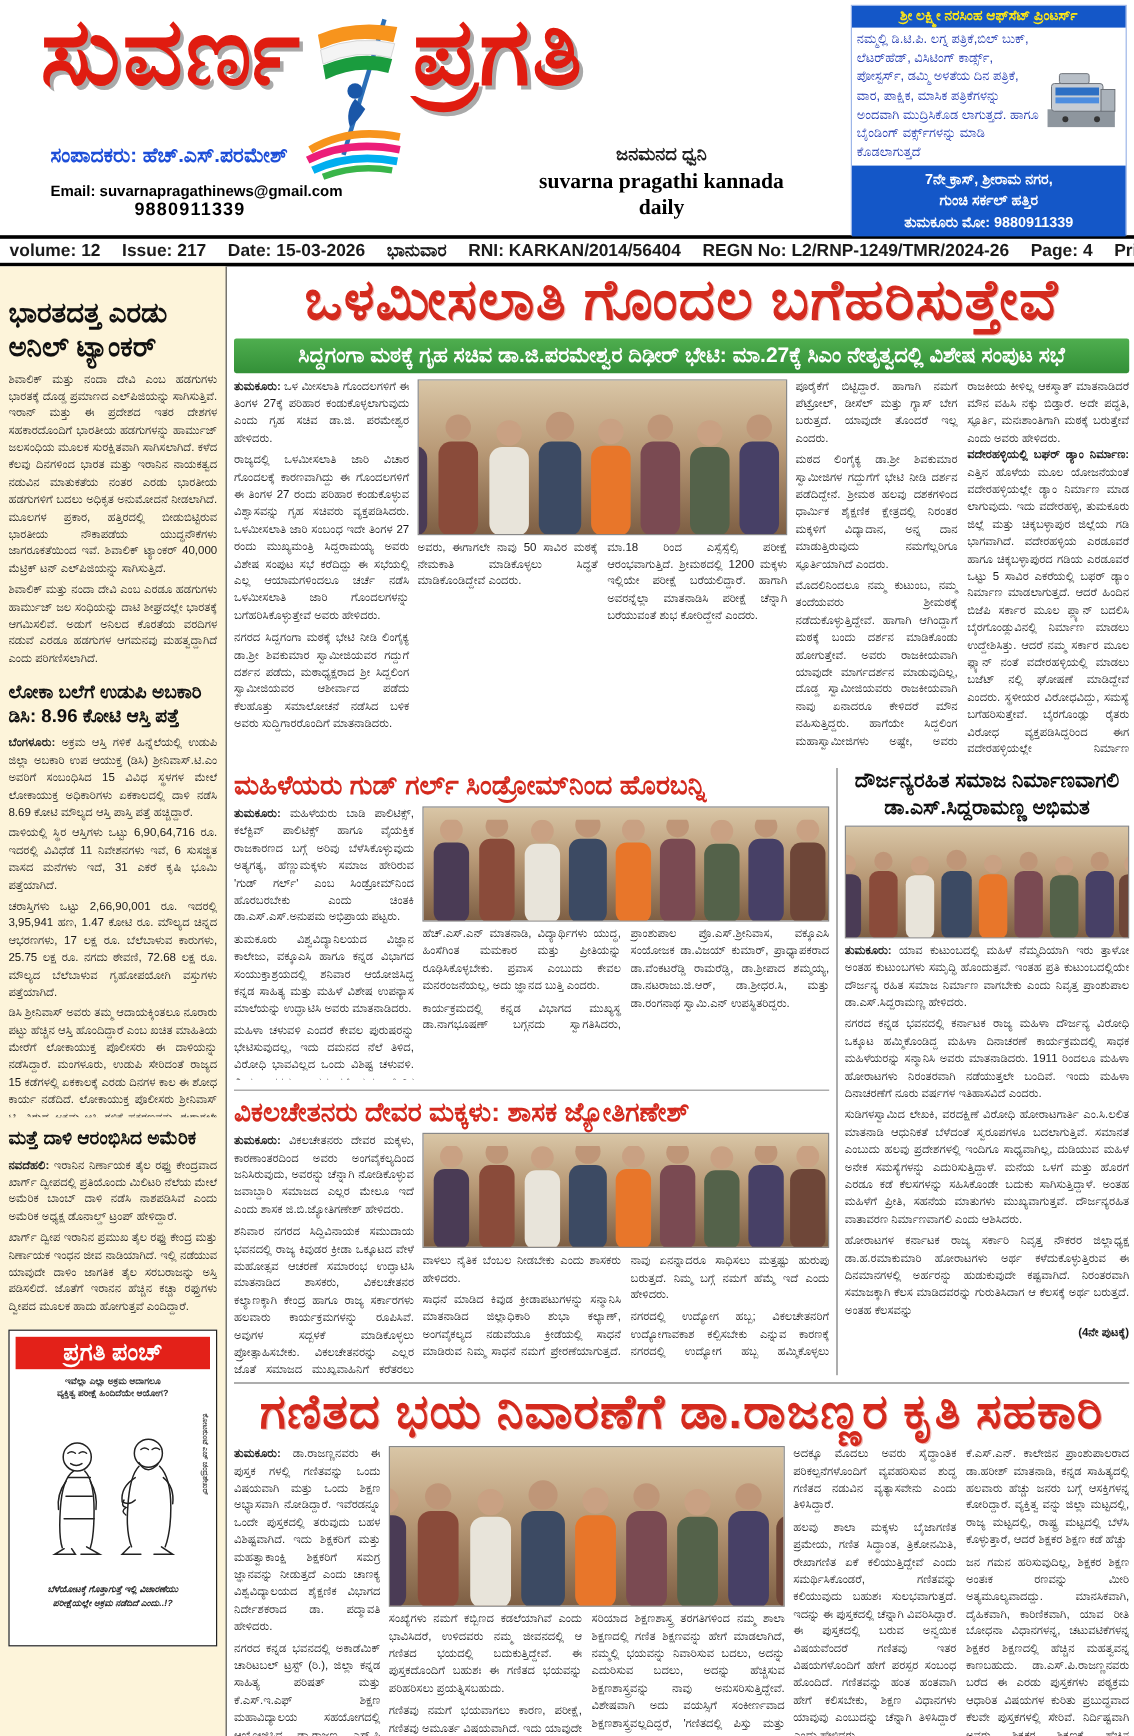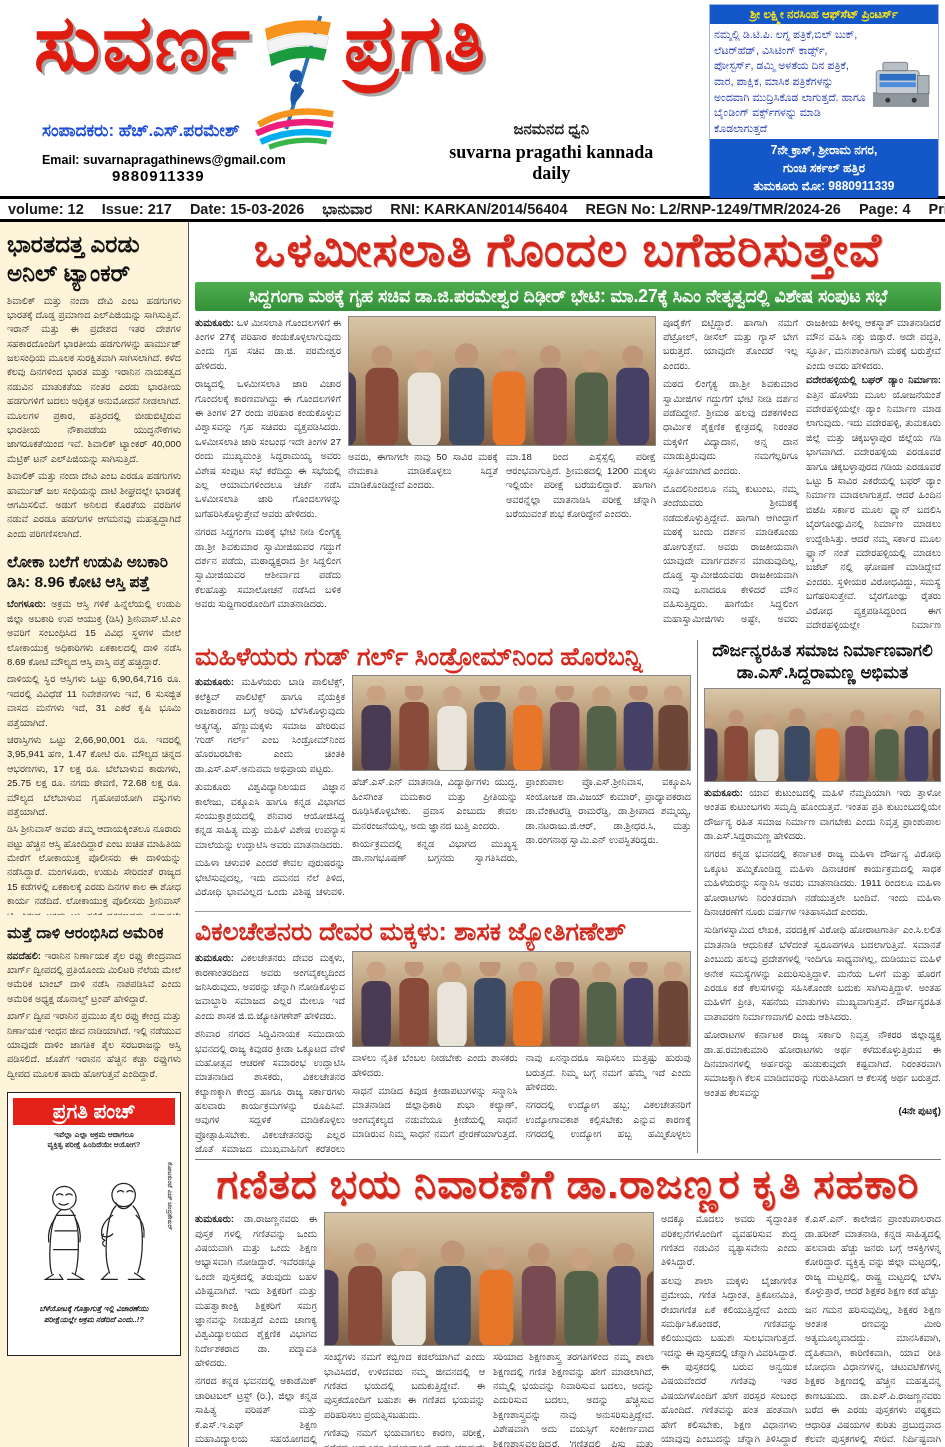--- a/index.html
+++ b/index.html
@@ -34,21 +34,21 @@
   .infobar{border-top:3px solid #000;border-bottom:3px solid #000;height:26px;display:flex;align-items:center;
            font-size:14.5px;font-weight:800;padding:0 8px;gap:18px;white-space:nowrap;}
   .infobar span{flex:0 0 auto;}
 
   
   .bodygrid{display:flex;height:1225px;}
   .leftrail{width:189px;flex:0 0 auto;background:#fdf4da;border-right:1px solid #555;padding:6px 7px;overflow:hidden;}
   .maincol{flex:1;padding:2px 4px 0 6px;overflow:hidden;}
 
   
-  .rail-head{font-size:23px;line-height:1.25;font-weight:900;color:#101010;margin:2px 0 6px;}
+  .rail-head{font-size:23px;line-height:1.25;font-weight:900;color:#101010;margin:18px 0 6px;}
   .rail-subhead{font-size:15.5px;line-height:1.3;font-weight:900;color:#101010;margin:8px 0 5px;}
   .rail-body{font-size:9.6px;line-height:1.5;text-align:justify;overflow:hidden;}
   .rail-body p{margin-bottom:3px;}
   .h-a1{max-height:292px;}
   .h-a2{max-height:318px;}
   .h-a3{max-height:136px;}
   .dateline{font-weight:900;}
 
   
   .cartoon{border:1.5px solid #222;background:#fff;margin-top:8px;height:264px;overflow:hidden;}
@@ -79,21 +79,21 @@
   .ph-lead{height:130px;}
   .ph-women{height:96px;}
   .ph-social{height:94px;}
   .ph-disabled{height:96px;}
   .ph-math{height:134px;}
 
   
   .midzone{display:flex;margin-top:6px;}
   .mz-left{width:502px;flex:0 0 auto;padding-right:6px;}
   .mz-right{flex:1;border-left:1px solid #777;padding-left:6px;}
-  .sec-head-red{font-size:25px;font-weight:900;color:#d42a1e;line-height:1.15;margin:2px 0 5px;white-space:nowrap;}
+  .sec-head-red{font-size:22px;font-weight:900;color:#d42a1e;line-height:1.15;margin:2px 0 5px;white-space:nowrap;}
   .sec-head-black{font-size:17px;font-weight:900;color:#101010;text-align:center;line-height:1.3;margin-bottom:4px;}
   .story-cols{display:flex;gap:7px;}
   .w-colA{width:150px;flex:0 0 auto;height:228px;overflow:hidden;}
   .w-rest{flex:1;display:flex;flex-direction:column;}
   .w-below{column-count:2;column-gap:8px;margin-top:4px;height:128px;overflow:hidden;}
   .d-colA{width:150px;flex:0 0 auto;height:202px;overflow:hidden;}
   .d-below{column-count:2;column-gap:8px;margin-top:4px;height:100px;overflow:hidden;}
   .social-text{height:352px;overflow:hidden;margin-top:4px;}
   .cont-mark{font-weight:900;text-align:right;}
   .story2{margin-top:8px;border-top:1px solid #999;padding-top:3px;}

